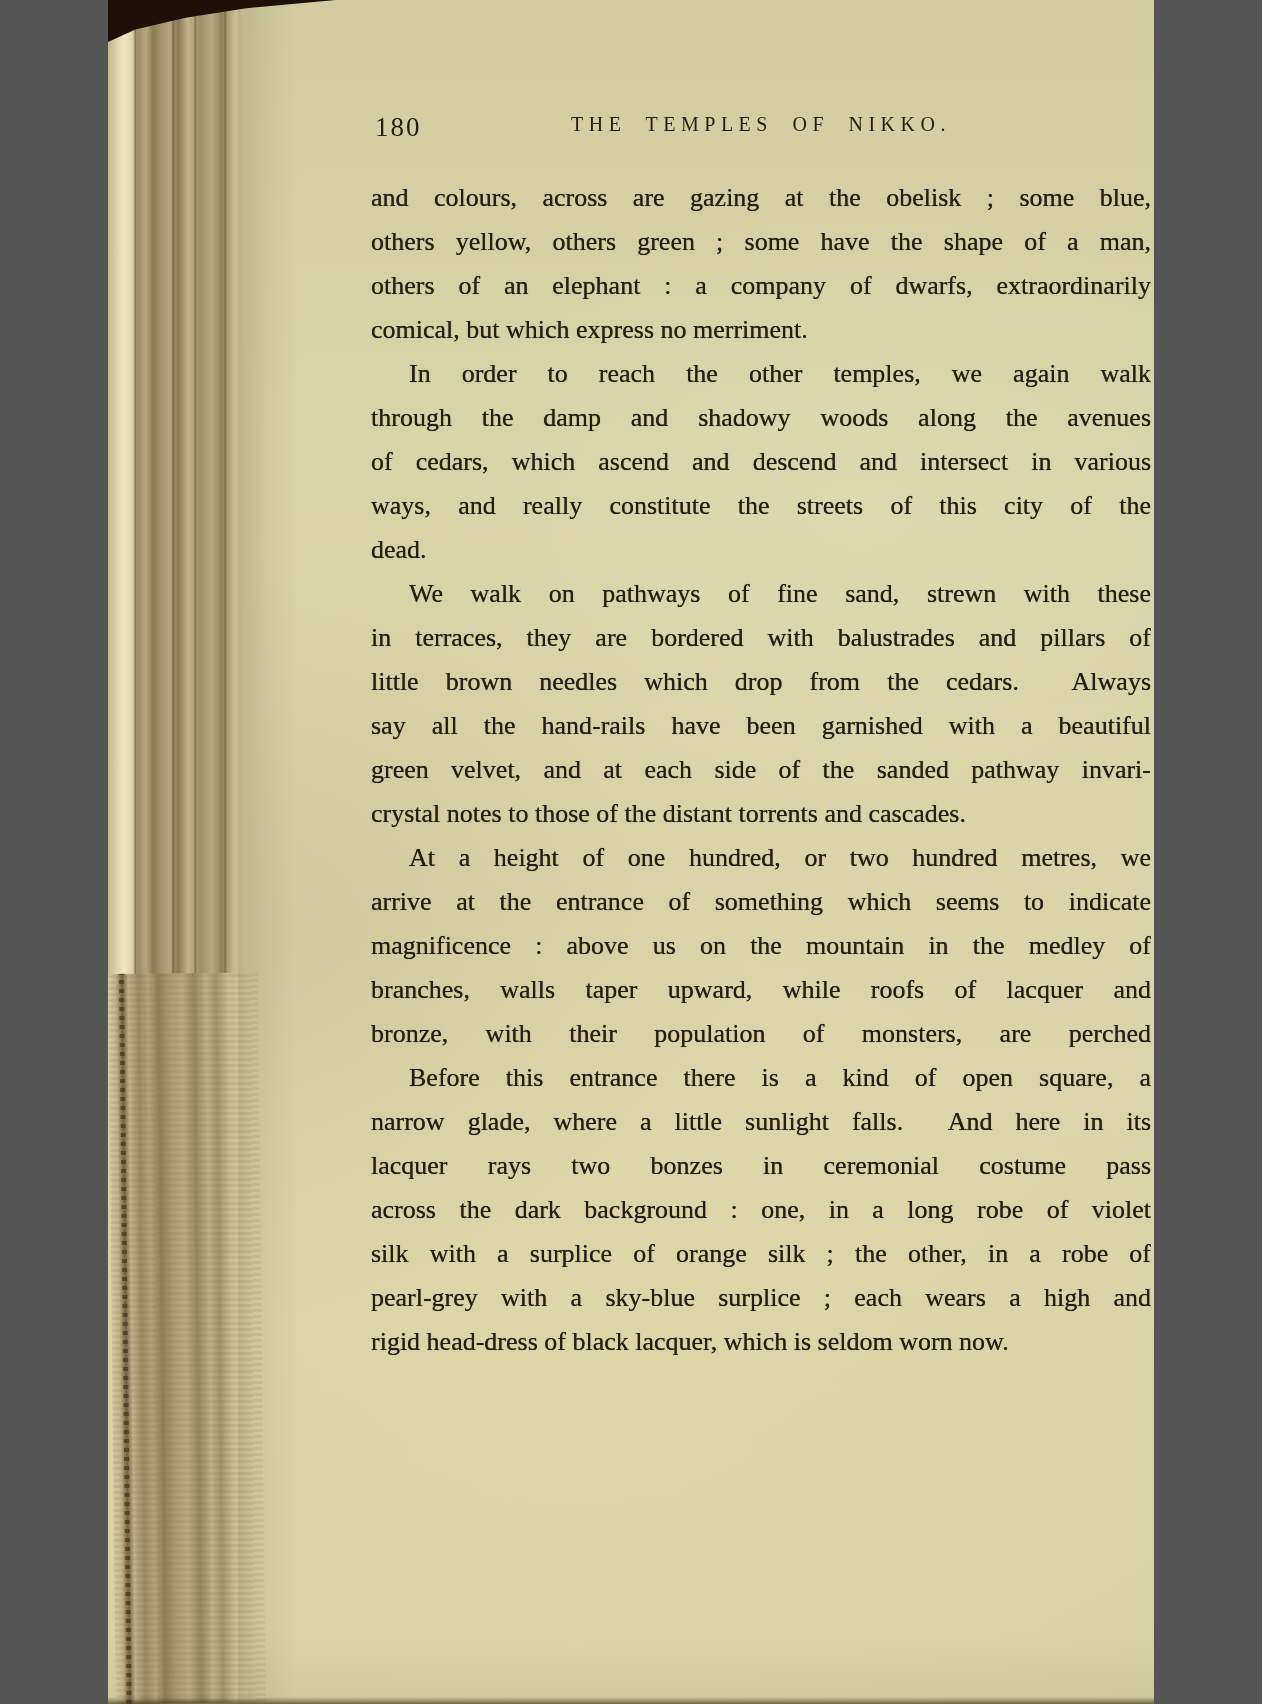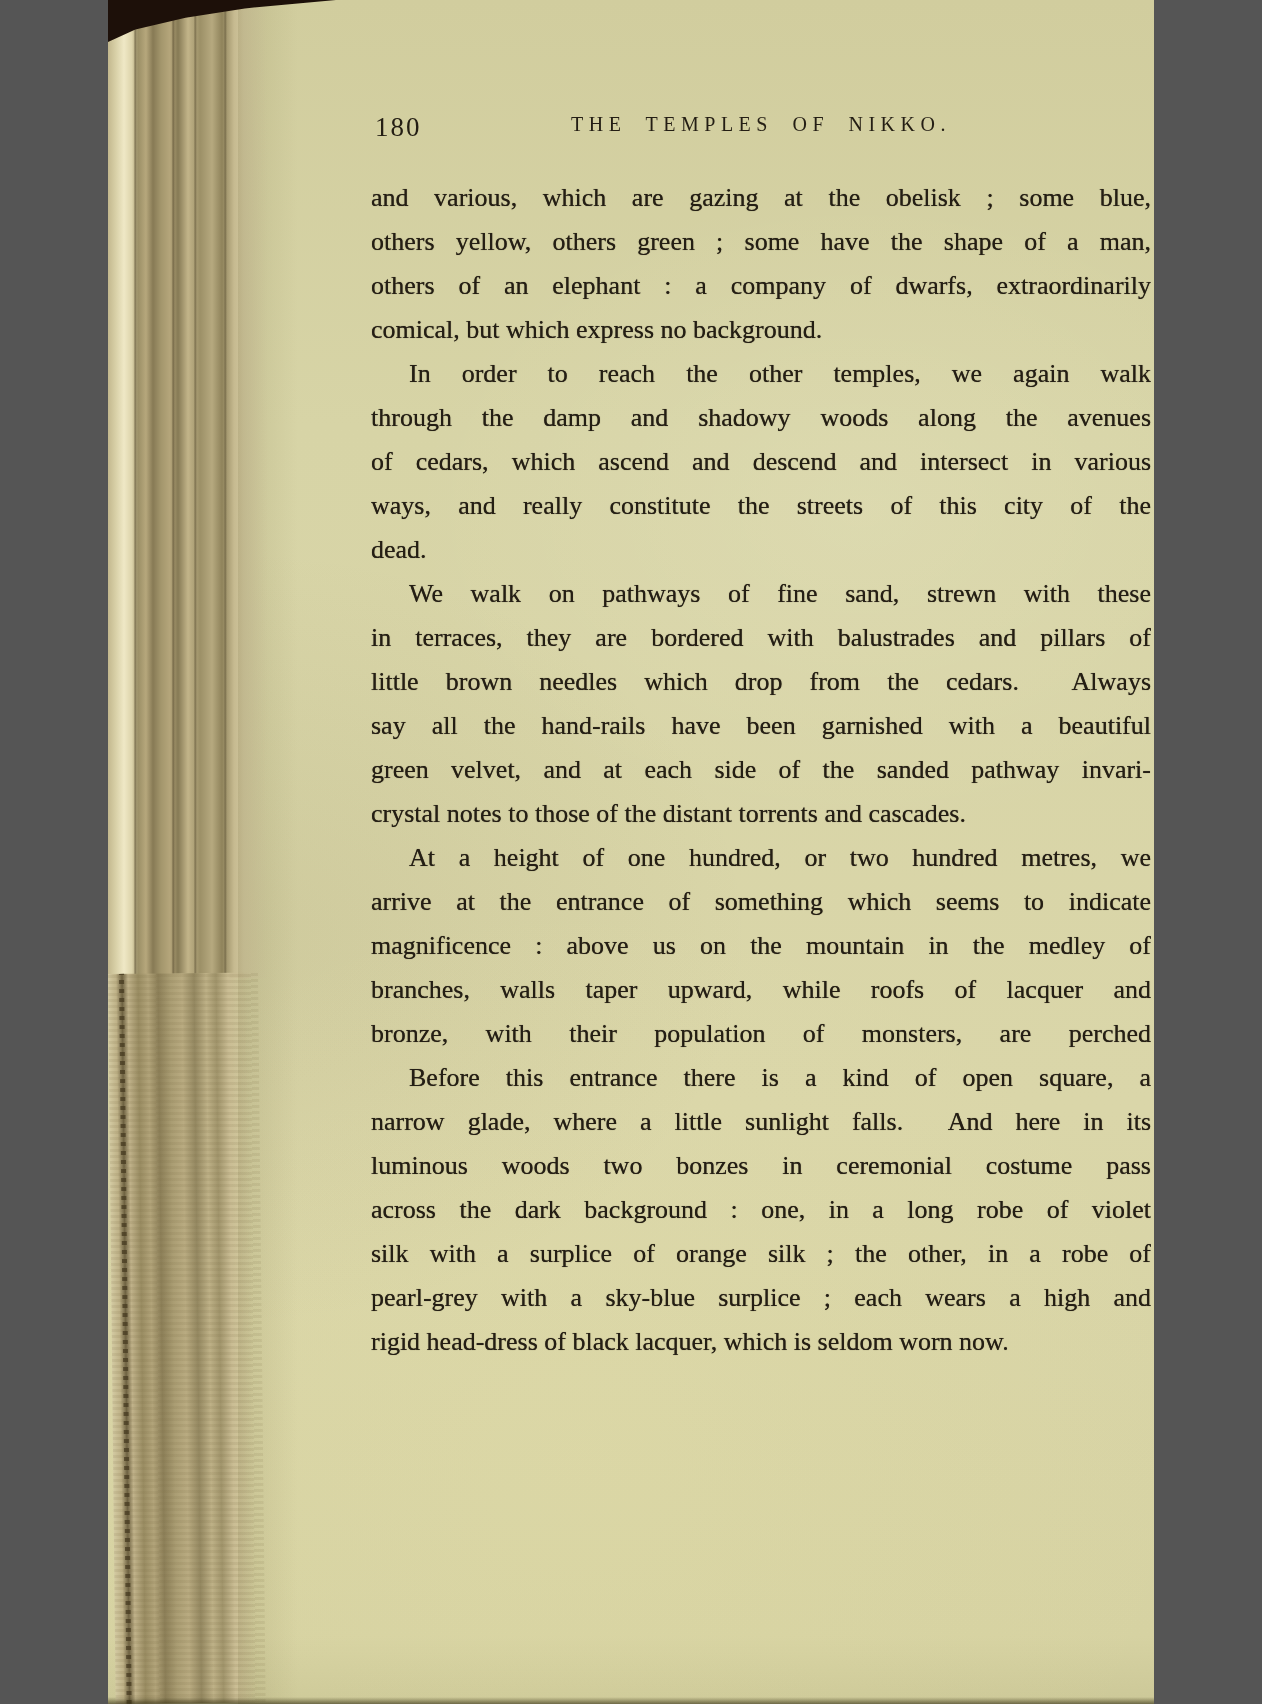--- a/index.html
+++ b/index.html
@@ -106,43 +106,43 @@
 
   <div class="corner-dark"></div>
   <div class="bottom-edge"></div>
 
   <div class="content">
     <div class="running-head">
       <span class="page-number">180</span>
       <div class="running-title">THE TEMPLES OF NIKKO.</div>
     </div>
     <div class="text-block" id="text-block">
-        <div class="line">and various, which are gazing at the obelisk ; some blue,</div>
+        <div class="line">and colours, across are gazing at the obelisk ; some blue,</div>
         <div class="line">others yellow, others green ; some have the shape of a man,</div>
         <div class="line">others of an elephant : a company of dwarfs, extraordinarily</div>
-        <div class="line last">comical, but which express no background.</div>
+        <div class="line last">comical, but which express no merriment.</div>
         <div class="line indent">In order to reach the other temples, we again walk</div>
         <div class="line">through the damp and shadowy woods along the avenues</div>
         <div class="line">of cedars, which ascend and descend and intersect in various</div>
         <div class="line">ways, and really constitute the streets of this city of the</div>
         <div class="line last">dead.</div>
         <div class="line indent">We walk on pathways of fine sand, strewn with these</div>
         <div class="line">in terraces, they are bordered with balustrades and pillars of</div>
         <div class="line">little brown needles which drop from the cedars.&nbsp; Always</div>
         <div class="line">say all the hand-rails have been garnished with a beautiful</div>
         <div class="line">green velvet, and at each side of the sanded pathway invari-</div>
         <div class="line last">crystal notes to those of the distant torrents and cascades.</div>
         <div class="line indent">At a height of one hundred, or two hundred metres, we</div>
         <div class="line">arrive at the entrance of something which seems to indicate</div>
         <div class="line">magnificence : above us on the mountain in the medley of</div>
         <div class="line">branches, walls taper upward, while roofs of lacquer and</div>
         <div class="line">bronze, with their population of monsters, are perched</div>
         <div class="line indent">Before this entrance there is a kind of open square, a</div>
         <div class="line">narrow glade, where a little sunlight falls.&nbsp; And here in its</div>
-        <div class="line">luminous woods two bonzes in ceremonial costume pass</div>
+        <div class="line">lacquer rays two bonzes in ceremonial costume pass</div>
         <div class="line">across the dark background : one, in a long robe of violet</div>
         <div class="line">silk with a surplice of orange silk ; the other, in a robe of</div>
         <div class="line">pearl-grey with a sky-blue surplice ; each wears a high and</div>
         <div class="line last">rigid head-dress of black lacquer, which is seldom worn now.</div>
       </div>
   </div>
 
 </div>
 
 </body></html>

